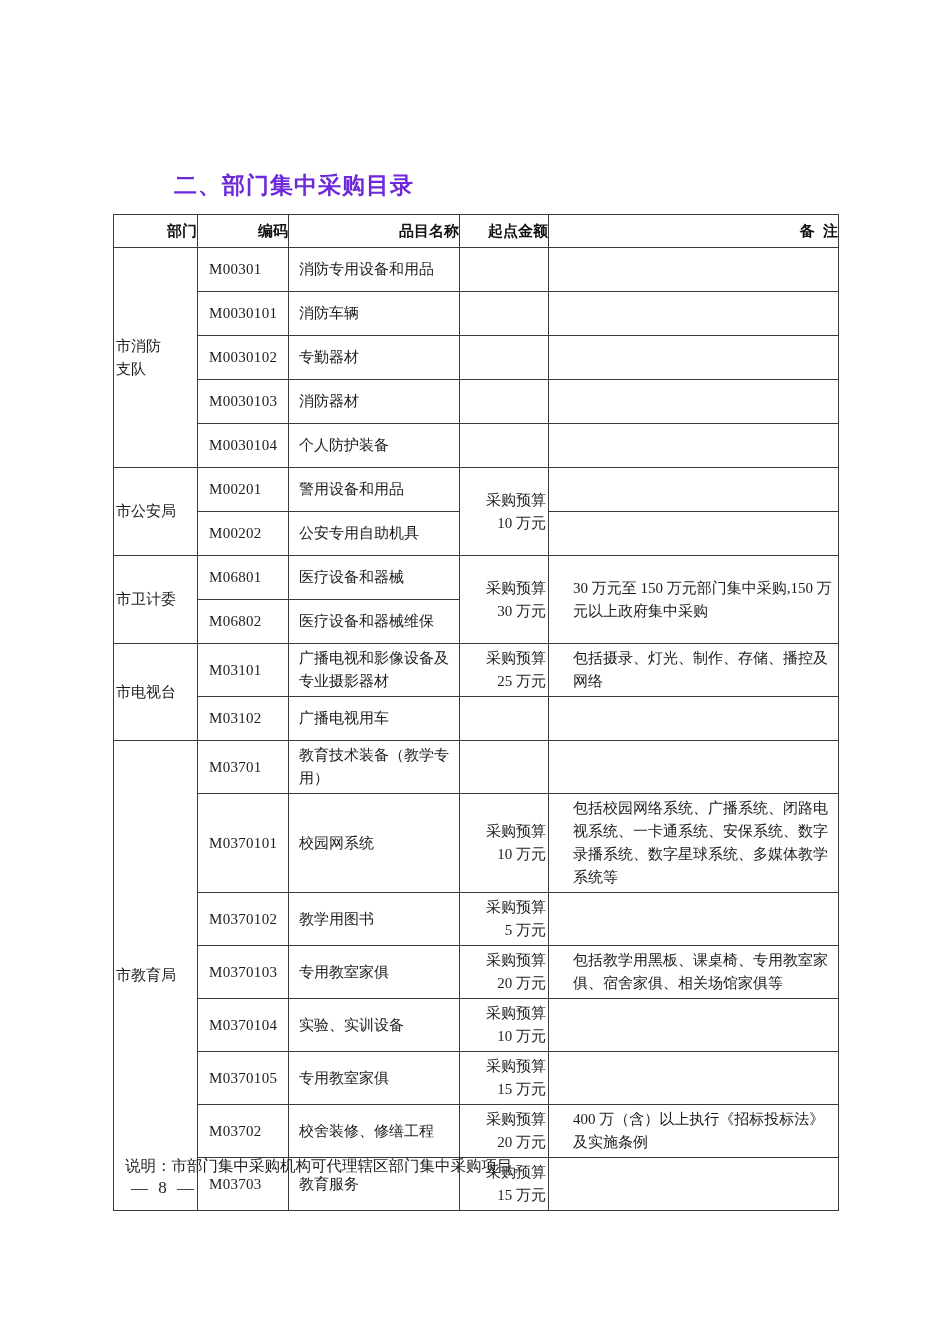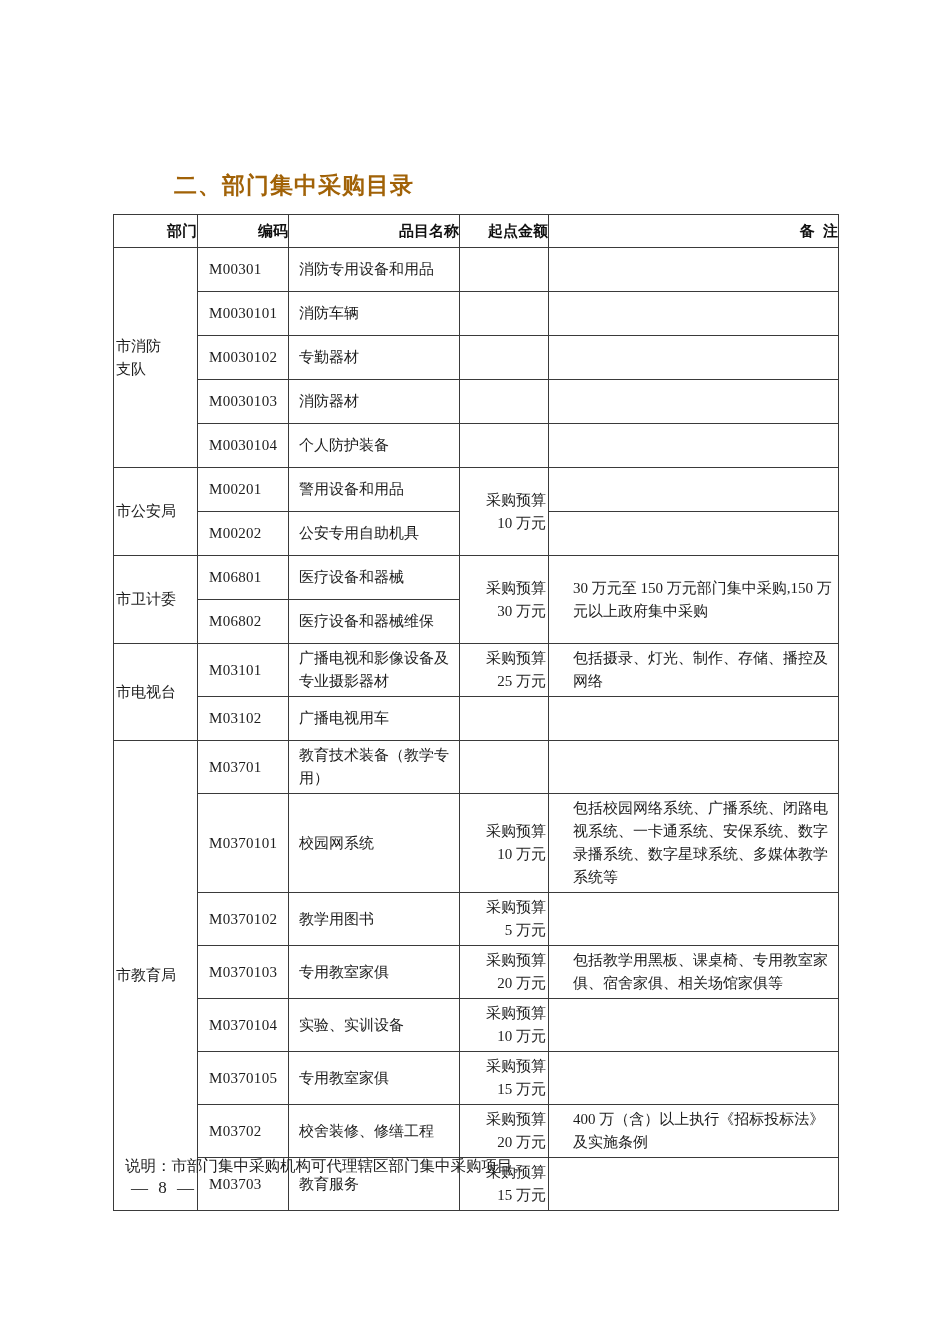--- a/index.html
+++ b/index.html
@@ -16,21 +16,21 @@
   }
   .doc-title {
     position: absolute;
     left: 174px;
     top: 170px;
     margin: 0;
     font-family: "Liberation Sans", "DejaVu Sans", sans-serif;
     font-weight: bold;
     font-size: 23px;
     letter-spacing: 1px;
-    color: #a16207;
+    color: #6d28d9;
   }
   table.catalog {
     position: absolute;
     left: 113px;
     top: 214px;
     width: 725px;
     border-collapse: collapse;
     table-layout: fixed;
   }
   .catalog th, .catalog td {

